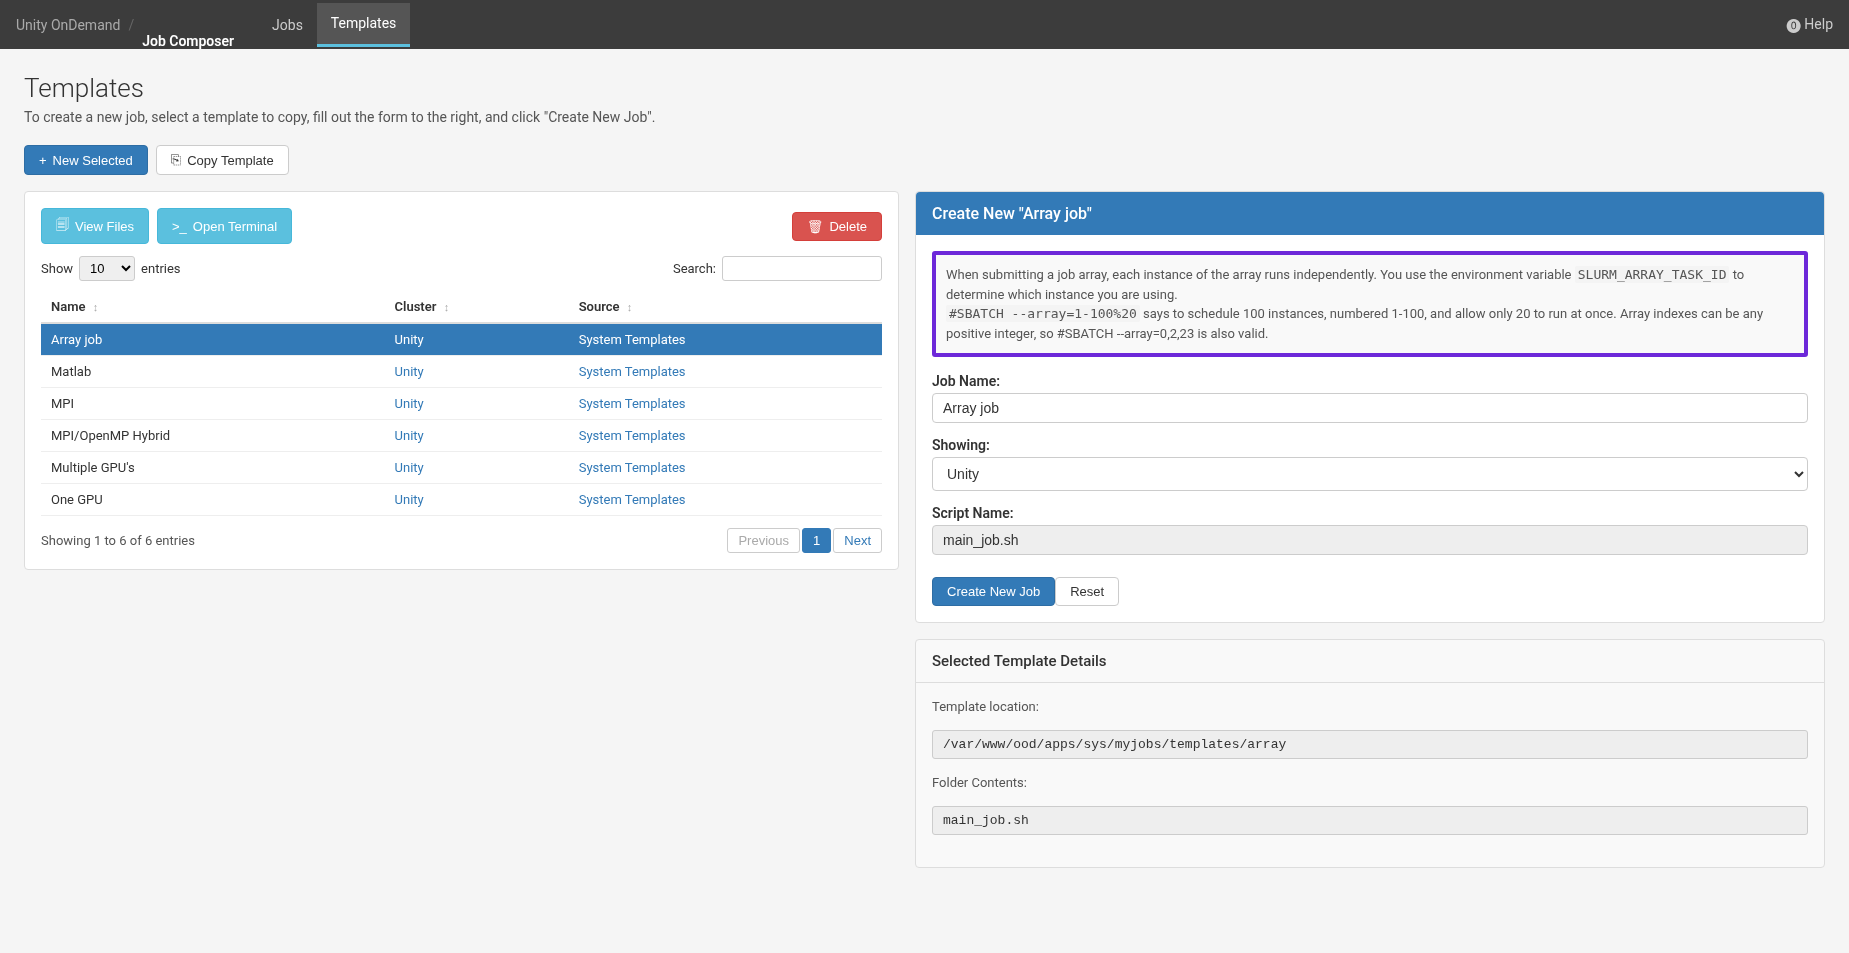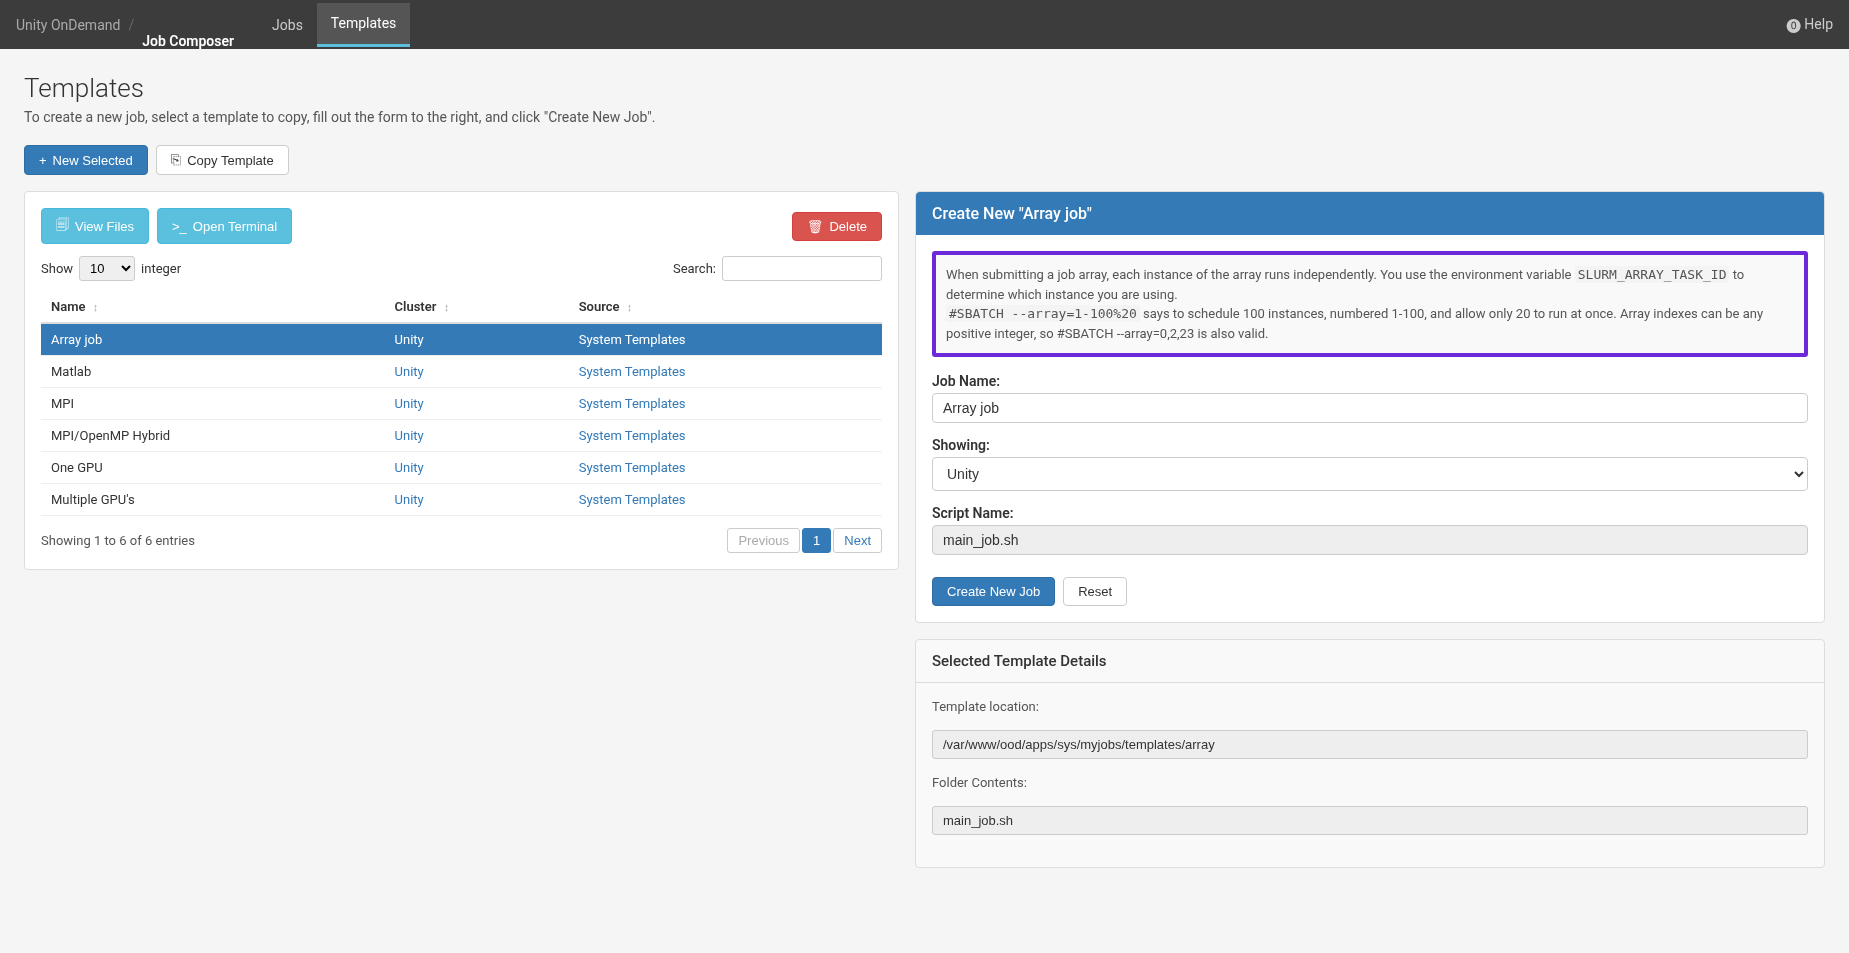--- a/index.html
+++ b/index.html
@@ -69,29 +69,29 @@
     
     .create-job-card { background: #fff; border: 1px solid #ddd; border-radius: 4px; margin-bottom: 16px; }
     .create-job-header { background: #337ab7; color: #fff; padding: 12px 16px; border-radius: 4px 4px 0 0; font-size: 16px; font-weight: 500; }
     .create-job-body { padding: 16px; }
     .description-text { font-size: 13px; color: #555; line-height: 1.5; margin-bottom: 16px; background: #f9f9f9; border: 4px solid #6d28d9; padding: 10px; border-radius: 3px; }
     .form-group { margin-bottom: 14px; }
     .form-label { display: block; font-size: 14px; font-weight: 600; margin-bottom: 4px; color: #333; }
     .form-control { width: 100%; padding: 6px 10px; border: 1px solid #ccc; border-radius: 4px; font-size: 14px; color: #333; }
     .form-control[readonly] { background: #eee; cursor: default; }
     select.form-control { height: 34px; background: #fff; }
-    .form-actions { display: flex; gap: 8px; margin-top: 22px; }
+    .form-actions { display: flex; gap: 0; margin-top: 22px; }
 
     
     .details-card { background: #f9f9f9; border: 1px solid #ddd; border-radius: 4px; }
     .details-header { padding: 12px 16px; border-bottom: 1px solid #ddd; font-size: 15px; font-weight: 500; color: #333; }
     .details-body { padding: 16px; }
     .detail-section { margin-bottom: 16px; }
     .detail-label { font-size: 13px; color: #555; margin-bottom: 6px; }
-    .detail-value-box { background: #eee; border: 1px solid #ccc; border-radius: 3px; padding: 6px 10px; font-size: 13px; color: #333; font-family: Liberation Sans, sans-serif; margin-top: 16px; }
+    .detail-value-box { background: #eee; border: 1px solid #ccc; border-radius: 3px; padding: 6px 10px; font-size: 13px; color: #333; font-family: Liberation Mono, monospace; margin-top: 16px; }
 
     code { font-family: monospace; background: #f4f4f4; padding: 1px 3px; border-radius: 2px; }
   </style>
 </head>
 <body>
 
 <nav class="navbar">
   <a class="navbar-brand">Unity OnDemand</a>
   <span class="navbar-sep">/</span>
   <span class="navbar-title">Job Composer</span>
@@ -141,21 +141,21 @@
 
         <div class="dt-top-controls">
           <div class="dt-show">
             <span>Show</span>
             <select>
               <option>10</option>
               <option>25</option>
               <option>50</option>
               <option>100</option>
             </select>
-            <span>integer</span>
+            <span>entries</span>
           </div>
           <div class="dt-search">
             <label>Search:</label>
             <input type="text" class="" style="">
           </div>
         </div>
 
         <table>
           <thead>
             <tr>
@@ -189,26 +189,26 @@
       <td>MPI</td>
       <td class="td-cluster">Unity</td>
       <td class="td-source">System Templates</td>
     </tr>
               <tr>
       <td>MPI/OpenMP Hybrid</td>
       <td class="td-cluster">Unity</td>
       <td class="td-source">System Templates</td>
     </tr>
               <tr>
+      <td>Multiple GPU's</td>
+      <td class="td-cluster">Unity</td>
+      <td class="td-source">System Templates</td>
+    </tr>
+              <tr>
       <td>One GPU</td>
-      <td class="td-cluster">Unity</td>
-      <td class="td-source">System Templates</td>
-    </tr>
-              <tr>
-      <td>Multiple GPU's</td>
       <td class="td-cluster">Unity</td>
       <td class="td-source">System Templates</td>
     </tr>
             </tbody>
         </table>
 
         <div class="dt-bottom">
           <span>Showing 1 to 6 of 6 entries</span>
           <div class="pagination">
             <button class="page-btn disabled">Previous</button>

